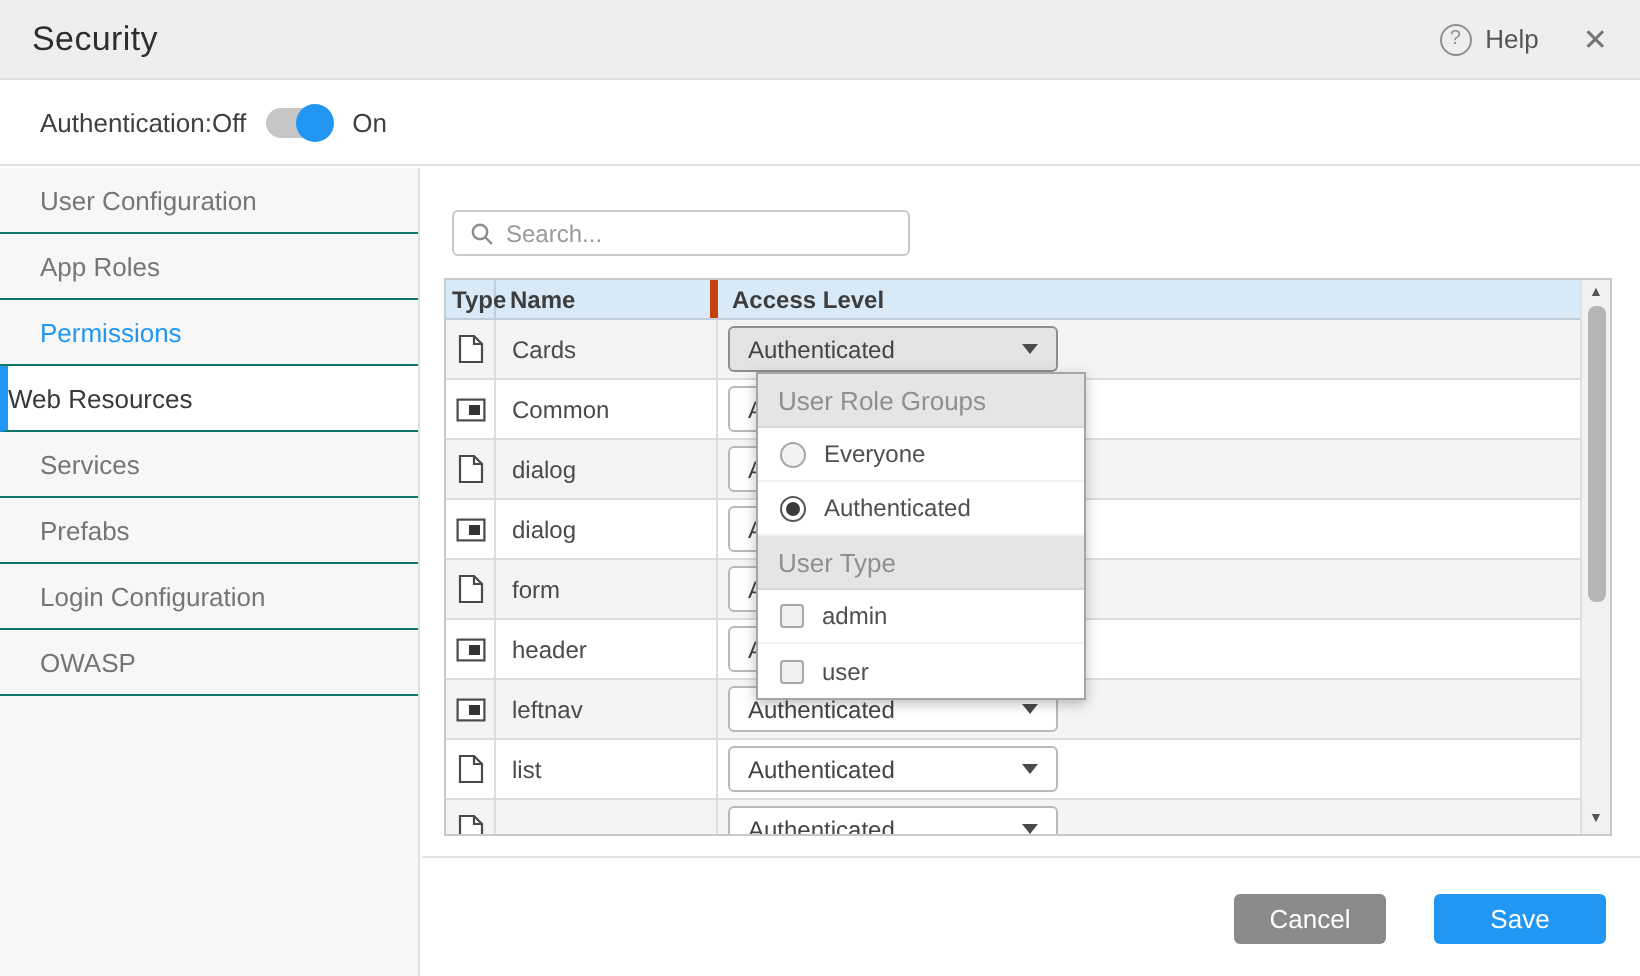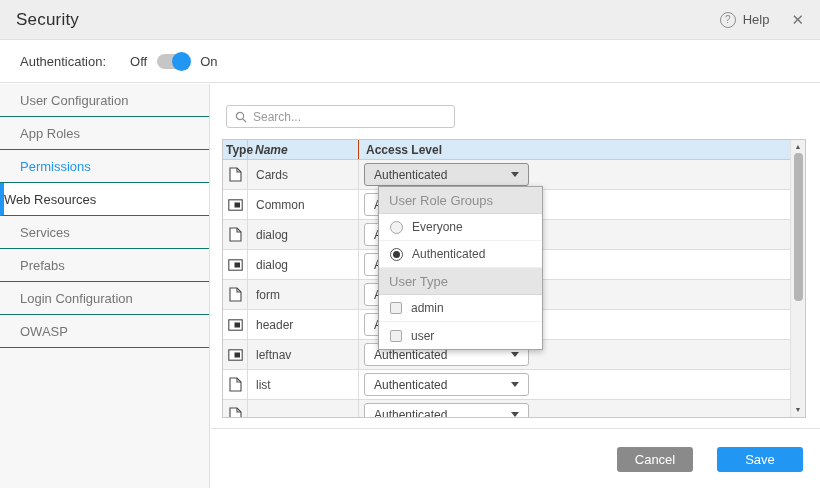--- a/index.html
+++ b/index.html
@@ -27,21 +27,21 @@
   .help-label { font-size:13px; color:#555; }
   .close-icon { font-size:15px; color:#757575; margin-left:22px; cursor:pointer; }
 
   
   .auth-bar {
     position:absolute; top:41px; left:0; right:0; height:42px;
     background:#fff; border-bottom:1px solid #e2e2e2;
     display:flex; align-items:center; padding-left:20px;
     font-size:13px; color:#3f3f3f;
   }
-  .auth-label { margin-right:24px; }
+  .auth-label { }
   .toggle-off-label, .toggle-on-label { color:#3f3f3f; }
   .toggle {
     width:33px; height:15px; border-radius:8px; background:#c6c6c6;
     position:relative; margin:0 10px; cursor:pointer;
   }
   .toggle-knob {
     position:absolute; top:-2px; right:-1px; width:19px; height:19px;
     border-radius:50%; background:#2196f3;
   }
 
@@ -80,21 +80,21 @@
   .table-wrap {
     position:absolute; left:11px; top:55px; width:584px; height:279px;
     border:1px solid #c9c9c9; overflow:hidden; background:#fff;
   }
   .thead {
     display:flex; height:20px; background:#d8e9f7;
     border-bottom:1px solid #c2cfda; font-size:12px; font-weight:bold; color:#3d3d3d;
   }
   .thead .th { display:flex; align-items:center; }
   .th-type { width:25px; padding-left:3px; border-right:1px solid #c2cfda; }
-  .th-name { width:111px; padding-left:7px; border-right:1px solid #c2410c;font-style:italic; }
+  .th-name { width:111px; padding-left:7px; border-right:4px solid #c2410c; }
   .th-access { flex:1; padding-left:7px; }
 
   .tbody { position:relative; }
   .trow {
     display:flex; height:30px; border-bottom:1px solid #dcdcdc;
     background:#fff;
   }
   .tbody .trow:nth-child(odd) { background:#f4f4f4; }
   .cell { height:100%; display:flex; align-items:center; }
   .cell-type { width:25px; justify-content:center; border-right:1px solid #dcdcdc; }

